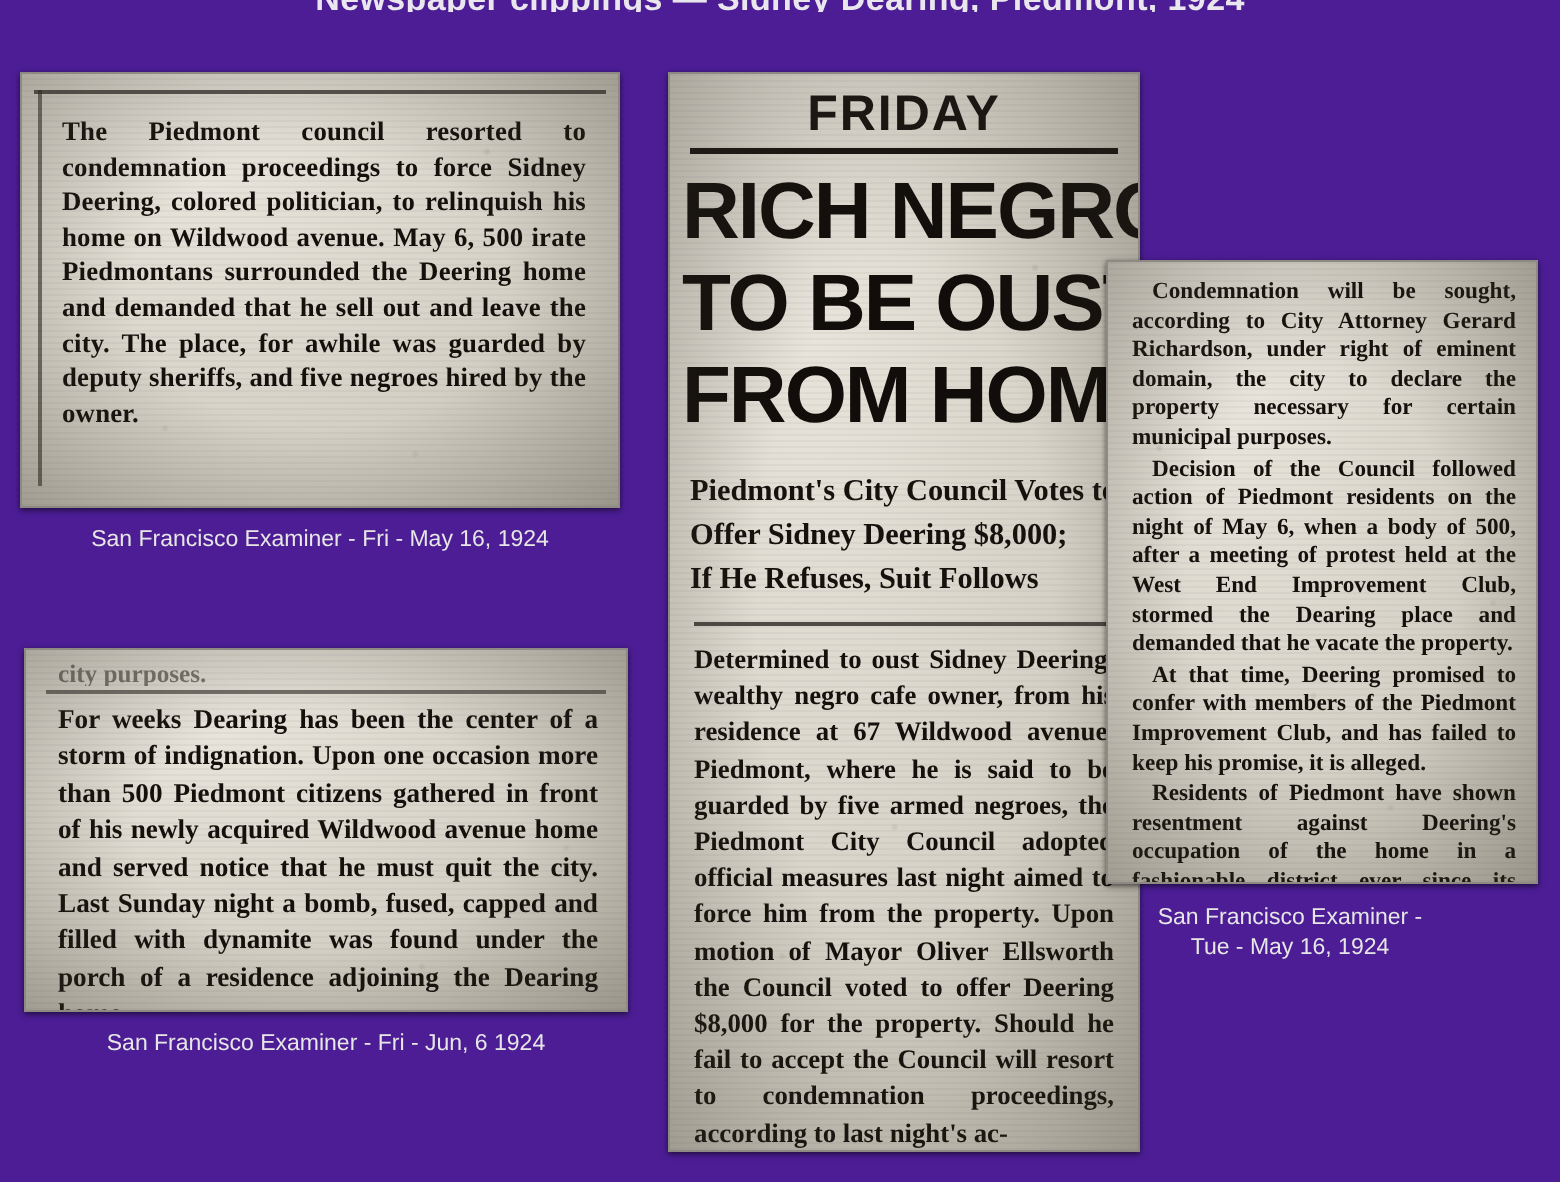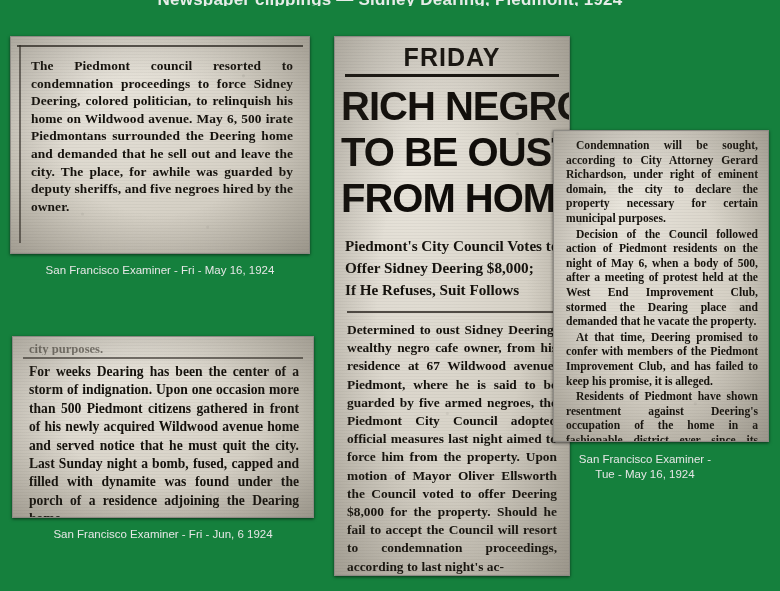--- a/index.html
+++ b/index.html
@@ -12,21 +12,21 @@
     height: 591px;
     position: relative;
     overflow: hidden;
     font-family: "Liberation Sans", sans-serif;
     color: #e8e8e8;
   }
 
   .stage {
     position: absolute;
     inset: 0;
-    background: #15803d;
+    background: #4c1d95;
   }
 
   
   .top-title {
     position: absolute;
     top: -10px;
     left: 0;
     width: 780px;
     text-align: center;
     font-size: 17px;
@@ -108,21 +108,21 @@
     border-left: 2px solid #2a2520; opacity: .6;
   }
   #clip-a .body-text {
     margin: 20px 16px 0 20px;
     font-size: 13.4px;
     line-height: 17.6px;
     letter-spacing: .1px;
   }
 
   
-  #clip-b { left: 12px; top: 336px; width: 302px; }
+  #clip-b { left: 12px; top: 324px; width: 302px; }
   #clip-b .scan { width: 300px; height: 180px; }
   #clip-b .stub {
     position: relative;
     margin: 5px 14px 0 16px;
     font-family: "Liberation Serif", serif;
     font-weight: bold;
     font-size: 12.6px;
     color: #221e18;
     opacity: .55;
     height: 13px;

